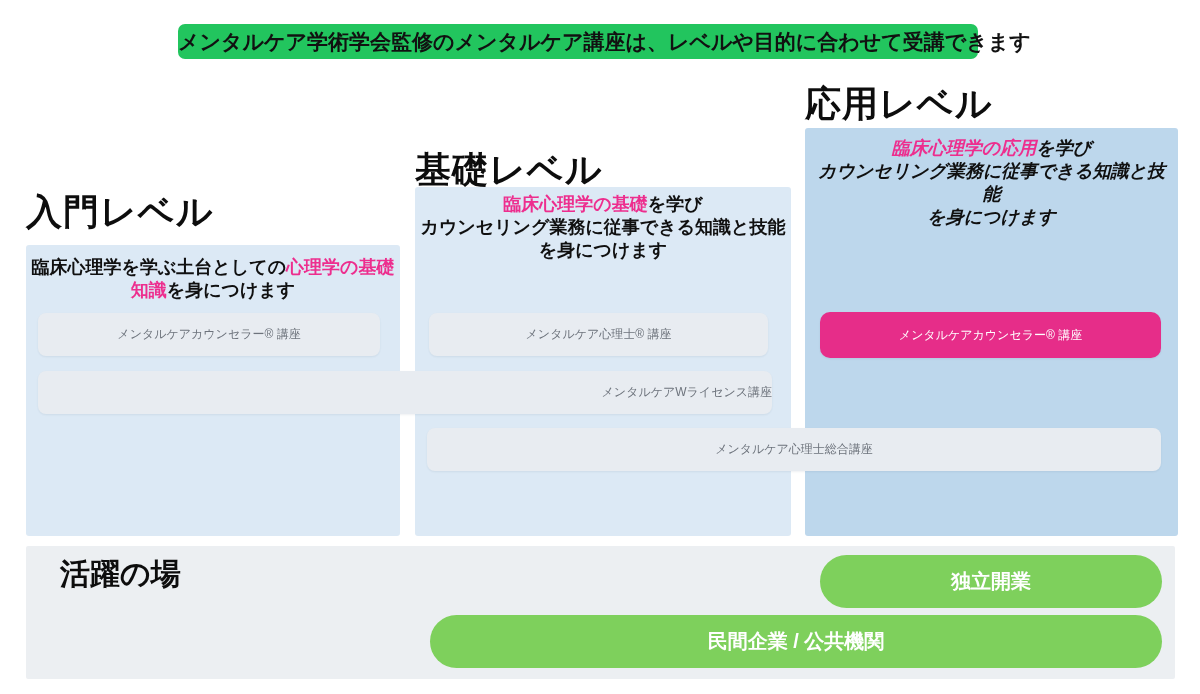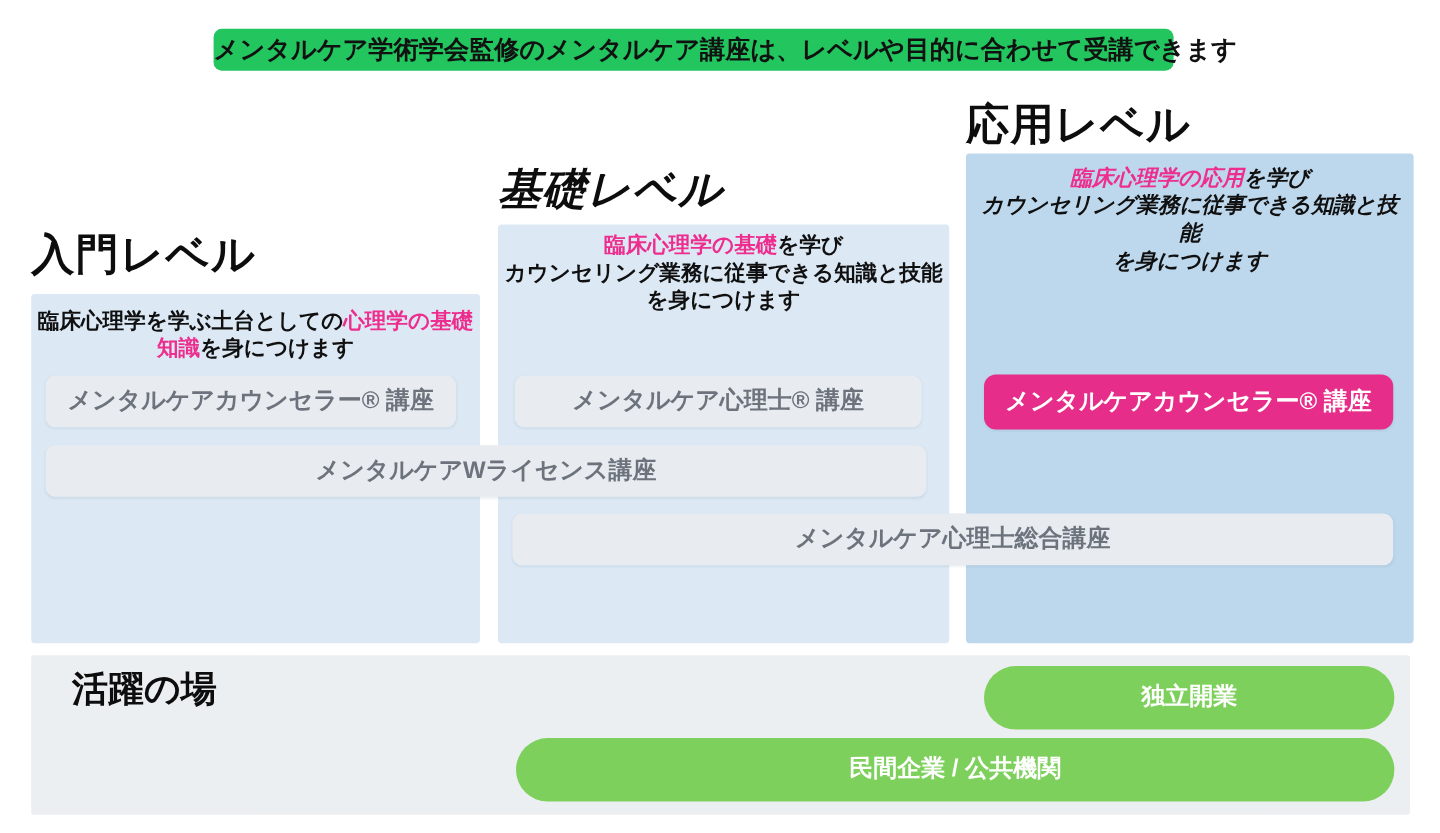--- a/index.html
+++ b/index.html
@@ -22,21 +22,21 @@
   .panel{border-radius:3px;}
   .panel.light{background:#dce9f5;}
   .panel.dark{background:#bdd7ec;}
   .desc{
     font-size:18px;font-weight:700;color:#101010;
     text-align:center;line-height:23px;
   }
   .desc .pink{color:#ed2e8e;}
   .course-btn{
     background:#e8ecf1;border-radius:8px;height:43px;line-height:43px;
-    text-align:center;font-size:20px;font-weight:700;color:#6d737c;
+    text-align:center;font-size:12px;font-weight:400;color:#6d737c;
     box-shadow:0 1px 2px rgba(40,60,90,0.08);white-space:nowrap;cursor:pointer;
   }
   .course-btn.pink-btn{
     background:#e62d89;color:#ffffff;height:46px;line-height:46px;
     border-radius:10px;
   }
   .footer-band{
     left:26px;top:546px;width:1149px;height:133px;
     background:#eceff2;border-radius:2px;
   }
@@ -49,21 +49,21 @@
   }
 </style>
 </head>
 <body>
 
 <div class="page">
 
   <div class="abs banner">メンタルケア学術学会監修のメンタルケア講座は、レベルや目的に合わせて受講できます</div>
 
   <div class="abs level-title" style="left:26px;top:188px;width:374px;">入門レベル</div>
-  <div class="abs level-title" style="left:415px;top:134px;width:376px;font-style:italic;">基礎レベル</div>
+  <div class="abs level-title" style="left:415px;top:146px;width:376px;">基礎レベル</div>
   <div class="abs level-title" style="left:805px;top:80px;width:373px;">応用レベル</div>
 
   <div class="abs panel light" style="left:26px;top:245px;width:374px;height:291px;"></div>
   <div class="abs panel light" style="left:415px;top:187px;width:376px;height:349px;"></div>
   <div class="abs panel dark" style="left:805px;top:128px;width:373px;height:408px;"></div>
 
   <div class="abs desc" style="left:30px;top:256px;width:366px;">
     <div><span>臨床心理学を学ぶ土台としての</span><span class="pink">心理学の基礎</span></div>
     <div><span class="pink">知識</span><span>を身につけます</span></div>
   </div>
@@ -77,21 +77,21 @@
   <div class="abs desc" style="left:809px;top:137px;width:365px;font-style:italic;">
     <div><span class="pink">臨床心理学の応用</span><span>を学び</span></div>
     <div><span>カウンセリング業務に従事できる知識と技能</span></div>
     <div><span>を身につけます</span></div>
   </div>
 
   <div class="abs course-btn" style="left:38px;top:313px;width:342px;">メンタルケアカウンセラー® 講座</div>
   <div class="abs course-btn" style="left:429px;top:313px;width:339px;">メンタルケア心理士® 講座</div>
   <div class="abs course-btn pink-btn" style="left:820px;top:312px;width:341px;">メンタルケアカウンセラー® 講座</div>
 
-  <div class="abs course-btn" style="left:38px;top:371px;width:734px;">メンタルケアWライセンス講座</div>
+  <div class="abs course-btn" style="left:38px;top:371px;width:734px;text-align:right;">メンタルケアWライセンス講座</div>
 
   <div class="abs course-btn" style="left:427px;top:428px;width:734px;">メンタルケア心理士総合講座</div>
 
 
   <div class="abs footer-band"></div>
   <div class="abs footer-label">活躍の場</div>
 
   <div class="abs area-pill" style="left:820px;top:555px;width:342px;">独立開業</div>
   <div class="abs area-pill" style="left:430px;top:615px;width:732px;">民間企業 / 公共機関</div>
 

